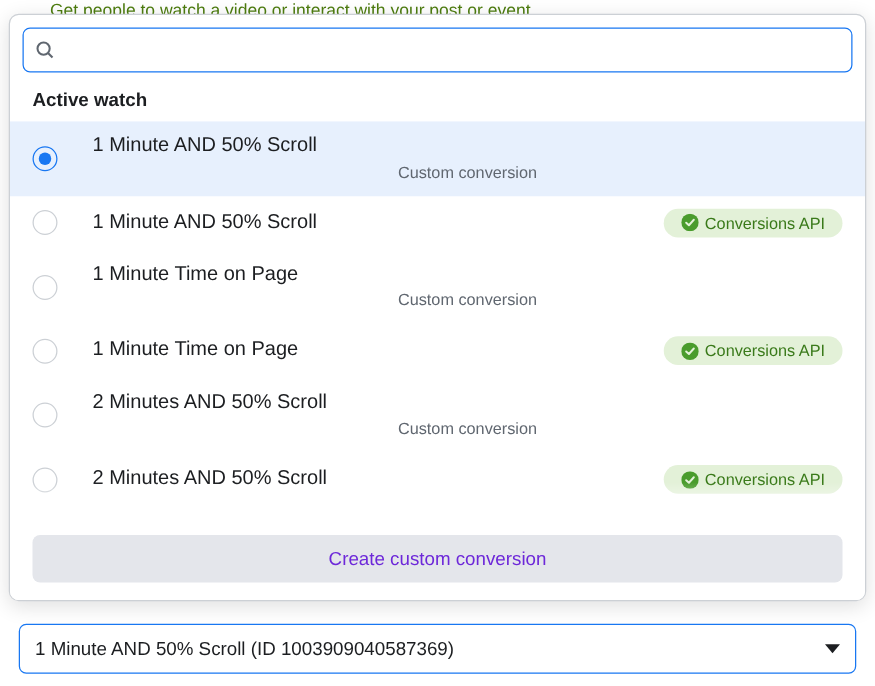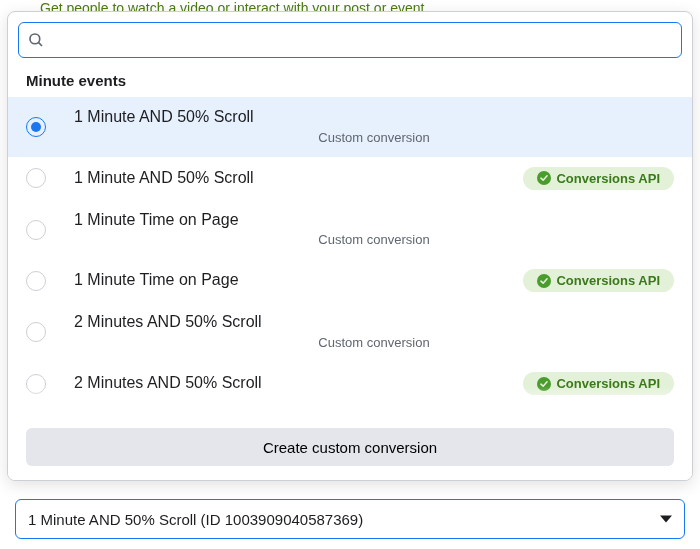--- a/index.html
+++ b/index.html
@@ -113,21 +113,21 @@
     line-height: 1.3;
     margin-top: 2px;
     text-align: center;
   }
   .badge {
     display: inline-flex;
     align-items: center;
     background: #e3f1d8;
     color: #3a7a1a;
     font-size: 13px;
-    font-weight: 700;
+    font-weight: 400;
     padding: 4px 14px;
     border-radius: 14px;
     flex-shrink: 0;
   }
   .badge svg {
     width: 14px; height: 14px;
     margin-right: 5px;
   }
   .list-fade {
     position: absolute;
@@ -141,21 +141,21 @@
     background: #fff;
   }
   .footer-btn {
     width: 100%;
     height: 38px;
     background: #e4e6eb;
     border: none;
     border-radius: 6px;
     font-size: 15px;
     font-weight: 500;
-    color: #000000;
+    color: #6d28d9;
     cursor: pointer;
   }
   .bottom-select {
     position: absolute;
     left: 15px;
     top: 499px;
     width: 670px;
     height: 40px;
     border: 1.5px solid #1877f2;
     border-radius: 6px;
@@ -183,21 +183,21 @@
   <div class="search-row">
     <div class="search-wrap">
       <svg viewBox="0 0 24 24" fill="none" stroke="currentColor" stroke-width="2.2">
         <circle cx="10.5" cy="10.5" r="6.5"></circle>
         <line x1="20" y1="20" x2="15.2" y2="15.2"></line>
       </svg>
       <input type="text" placeholder="" style="">
     </div>
   </div>
 
-  <div class="section-header">Minute events</div>
+  <div class="section-header">Active watch</div>
 
   <div class="list" id="options-list">
     <div class="option selected">
         <div class="radio"></div>
         <div class="option-texts">
           <div class="opt-title">1 Minute AND 50% Scroll</div>
           <div class="opt-sub">Custom conversion</div>
         </div>
       </div>
       <div class="option">

